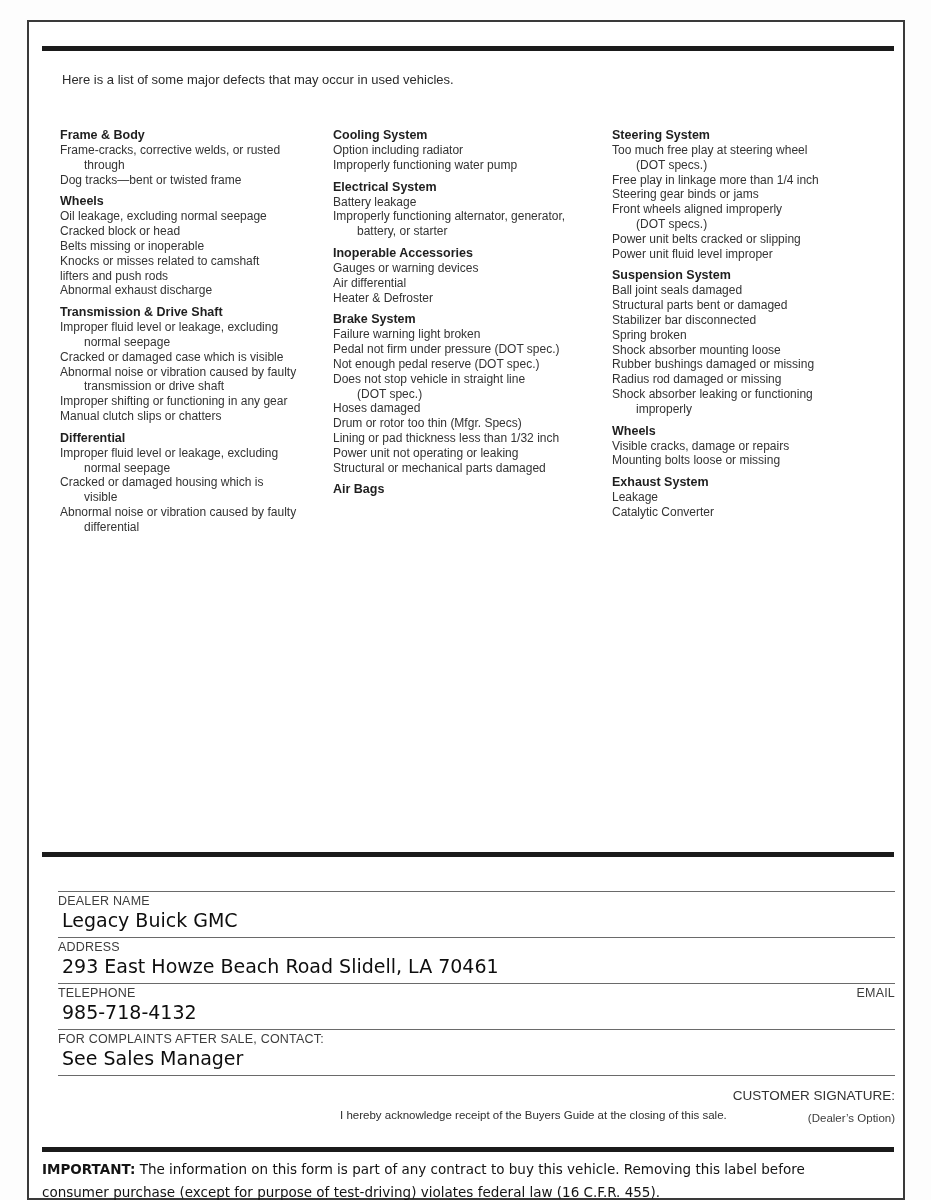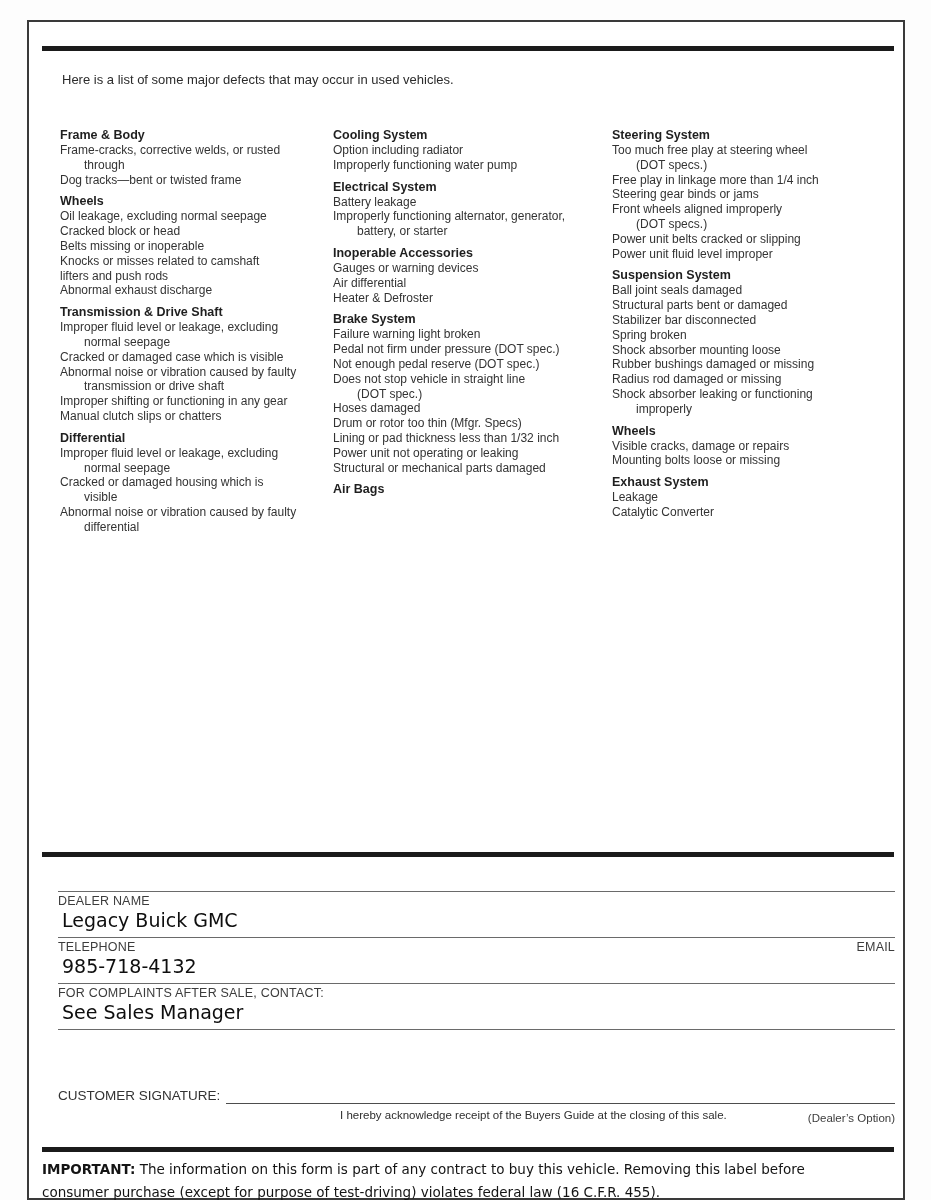--- a/index.html
+++ b/index.html
@@ -41,21 +41,21 @@
   .frow{border-bottom:1.5px solid #6a6a6a;height:43px;padding-top:2px;}
   .frow.two{display:flex;}
   .half-left{width:407px;}
   .half-right{flex:1;text-align:right;}
   .flabel{font-size:12.5px;color:#3c3c3c;letter-spacing:0.2px;}
   .fvalue{
     font-family:"DejaVu Sans",sans-serif;font-size:19px;color:#0e0e0e;
     margin-top:1px;margin-left:4px;white-space:nowrap;
   }
   .sig{position:absolute;left:58px;top:1088px;width:837px;}
-  .sig-line-row{display:flex;align-items:flex-start;}
+  .sig-line-row{display:flex;align-items:flex-end;flex-direction:column;}
   .sig-label{font-size:13.5px;color:#333;white-space:nowrap;}
   .sig-line{flex:1;border-bottom:1.5px solid #4d4d4d;height:15px;margin-left:6px;}
   .sig-sub{position:relative;margin-top:4px;height:16px;text-align:right;}
   .sig-sublabel{font-size:11.5px;color:#3c3c3c;}
   .sig-note{
     position:absolute;left:282px;top:1px;font-size:11.5px;color:#2e2e2e;
   }
   .footer{
     position:absolute;left:42px;top:1158px;width:856px;
     font-family:"DejaVu Sans",sans-serif;font-size:13.5px;line-height:23px;
@@ -182,20 +182,24 @@
     </div>
 </div>
 
 <div class="bar bar-bottom" style="top:852px;"></div>
 
 <div class="form">
   <div class="frow">
     <div class="flabel">DEALER NAME</div>
     <div class="fvalue">Legacy Buick GMC</div>
   </div>
+  <div class="frow">
+    <div class="flabel">ADDRESS</div>
+    <div class="fvalue">293 East Howze Beach Road Slidell, LA 70461</div>
+  </div>
   <div class="frow two">
     <div class="half-left">
       <div class="flabel">TELEPHONE</div>
       <div class="fvalue">985-718-4132</div>
     </div>
     <div class="half-right">
       <div class="flabel">EMAIL</div>
       <div class="fvalue"></div>
     </div>
   </div>

